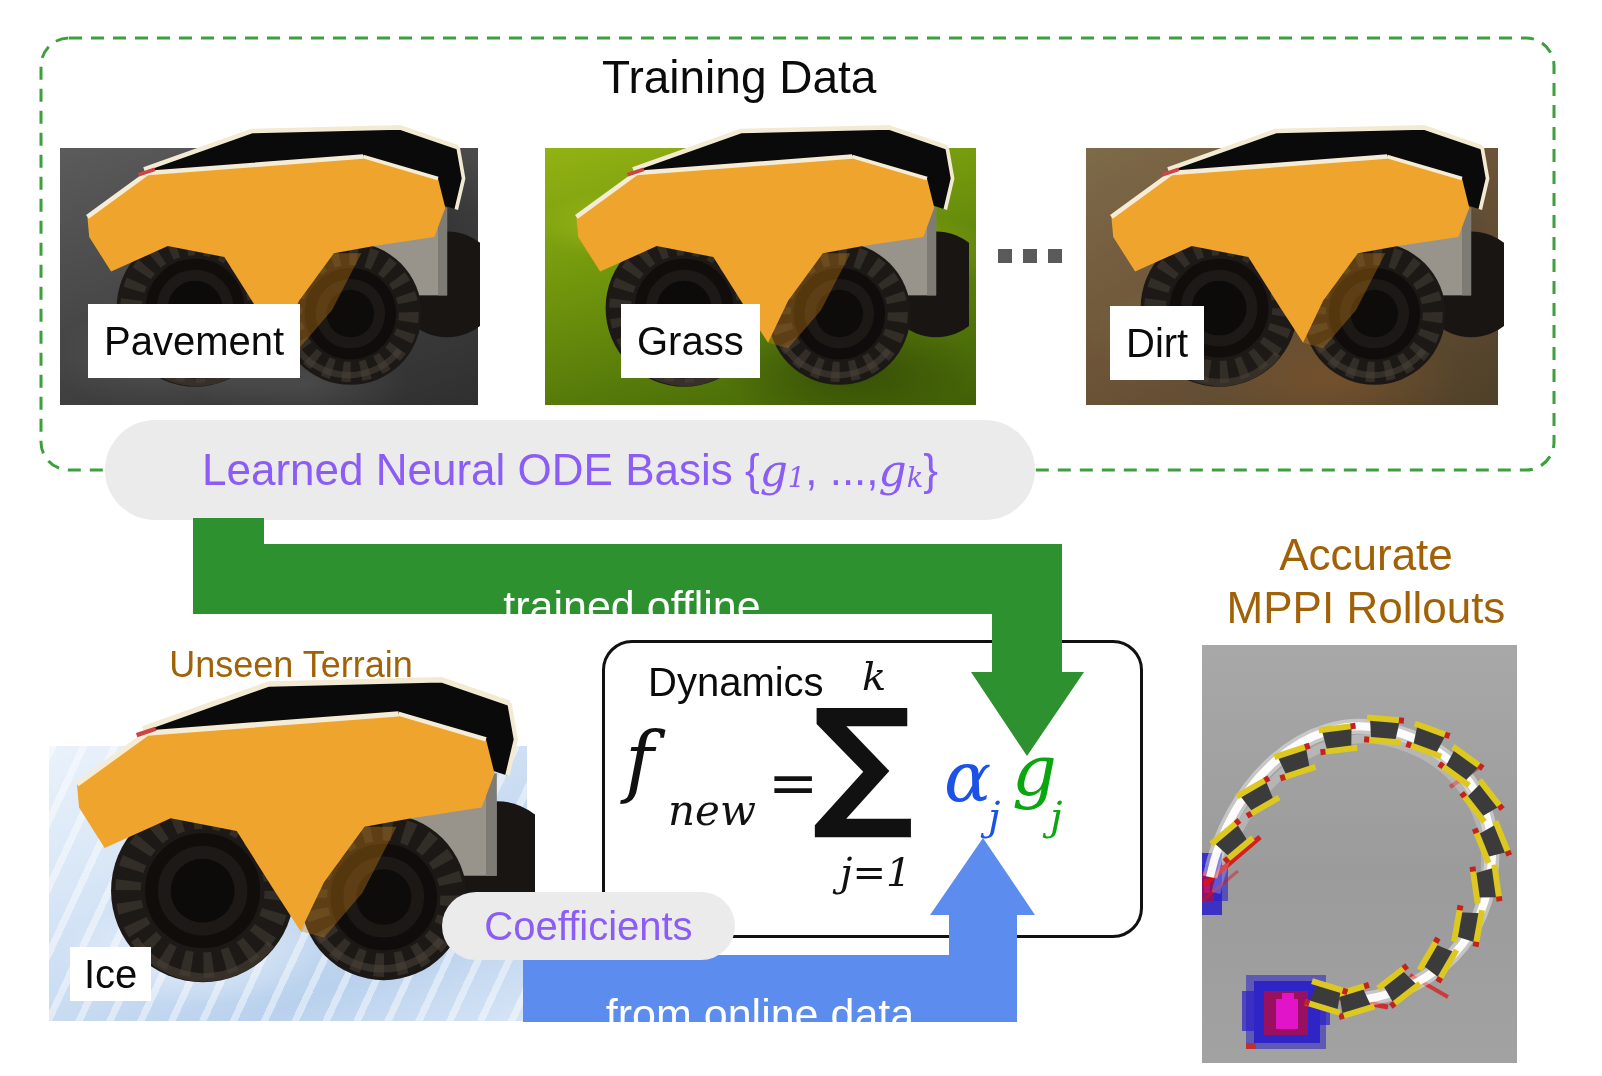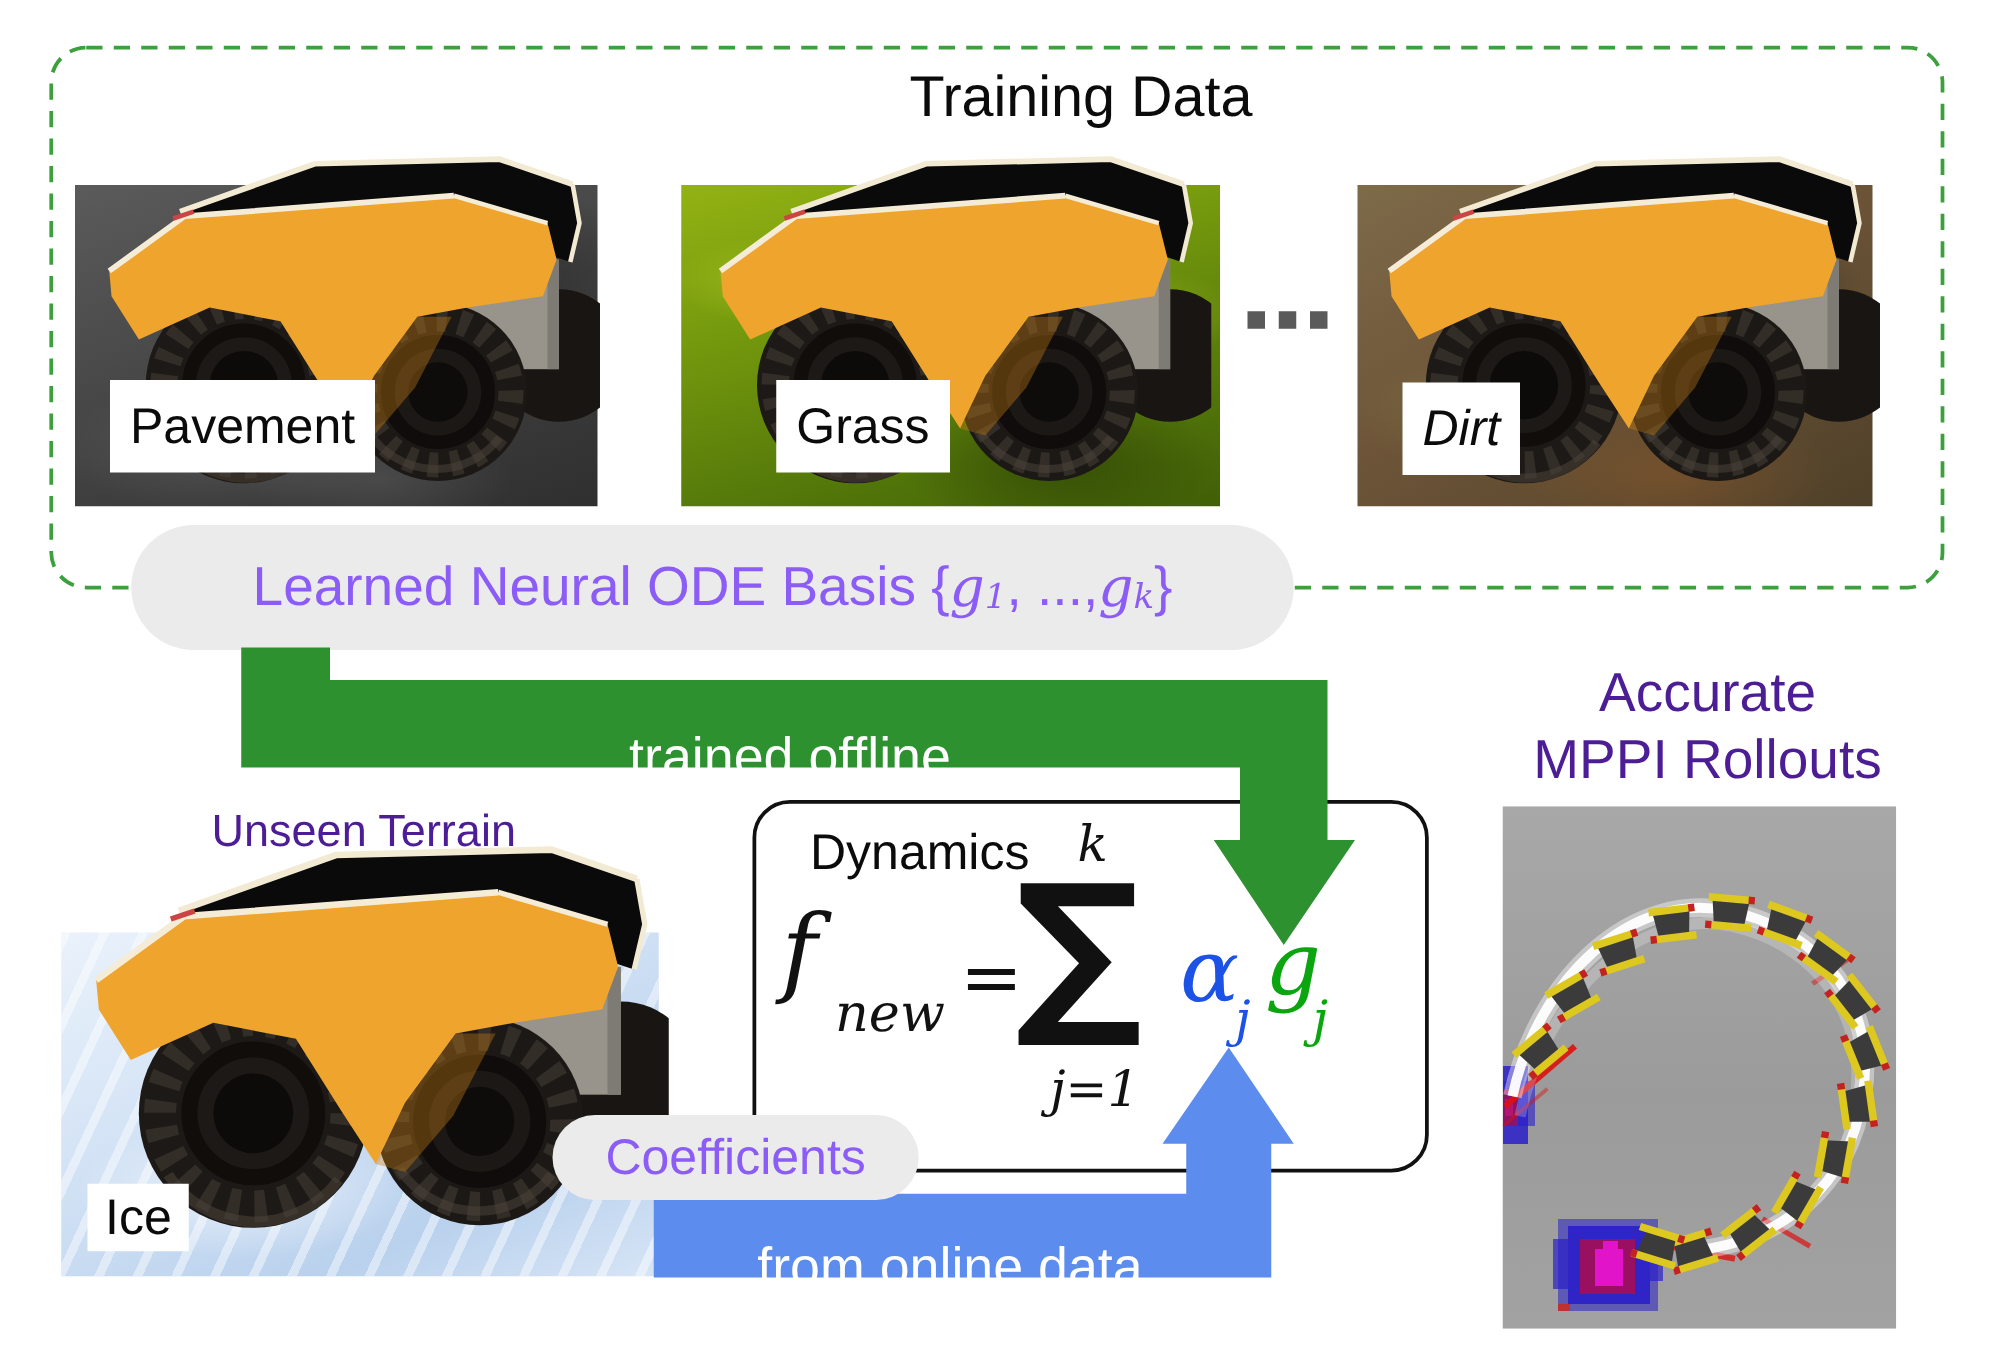--- a/index.html
+++ b/index.html
@@ -1,22 +1,22 @@
 <!DOCTYPE html>
 <html><head>
 <meta charset="utf-8">
 <style>
   html,body{margin:0;padding:0;background:#fff;}
   #canvas{position:relative;width:1602px;height:1076px;background:#ffffff;overflow:hidden;
           font-family:"Liberation Sans", sans-serif;color:#111;}
   .abs{position:absolute;}
   svg{display:block;}
   
-  .h-title{font-size:46px;color:#0b0b0b;text-align:right;}
-  .h-sub{font-size:44px;color:#4c1d95;text-align:center;}
+  .h-title{font-size:46px;color:#0b0b0b;text-align:left;}
+  .h-sub{font-size:44px;color:#a16207;text-align:center;}
   
   .tile{position:absolute;overflow:visible;}
   .tile .bg{position:absolute;left:0;top:0;width:100%;height:100%;}
   .bg-pavement{background-image:
       radial-gradient(ellipse 220px 90px at 28% 82%, rgba(255,255,255,.10), transparent 60%),
       radial-gradient(ellipse 260px 120px at 72% 28%, rgba(0,0,0,.38), transparent 65%),
       radial-gradient(ellipse 180px 70px at 58% 92%, rgba(255,255,255,.09), transparent 60%),
       linear-gradient(160deg,#5b5b5b,#424242 55%,#2f2f2f);}
   .bg-grass{background-image:
       radial-gradient(ellipse 160px 60px at 20% 30%, rgba(225,235,60,.30), transparent 60%),
@@ -142,21 +142,21 @@
     <span></span>
       <span></span>
       <span></span>
   </div>
 
   <div class="tile z10" style="left:1086px;top:148px;width:412px;height:257px;">
     <div class="bg bg-dirt"></div>
     <svg class="robot" style="left:-2px;top:-28px;" width="420" height="274" viewBox="0 0 460 300">
         <use href="#robot-art"></use>
       </svg>
-    <div class="plate" style="left:36px;bottom:25px;font-style:italic;">Dirt</div>
+    <div class="plate" style="left:24px;bottom:25px;">Dirt</div>
   </div>
 
   <div id="basis-pill" class="pill">
     <span>Learned Neural ODE Basis {</span>
       <span class="mathit">g</span>
       <span class="mathit subsc">1</span>
       <span>, ..., </span>
       <span class="mathit">g</span>
       <span class="mathit subsc">k</span>
       <span>}</span>

